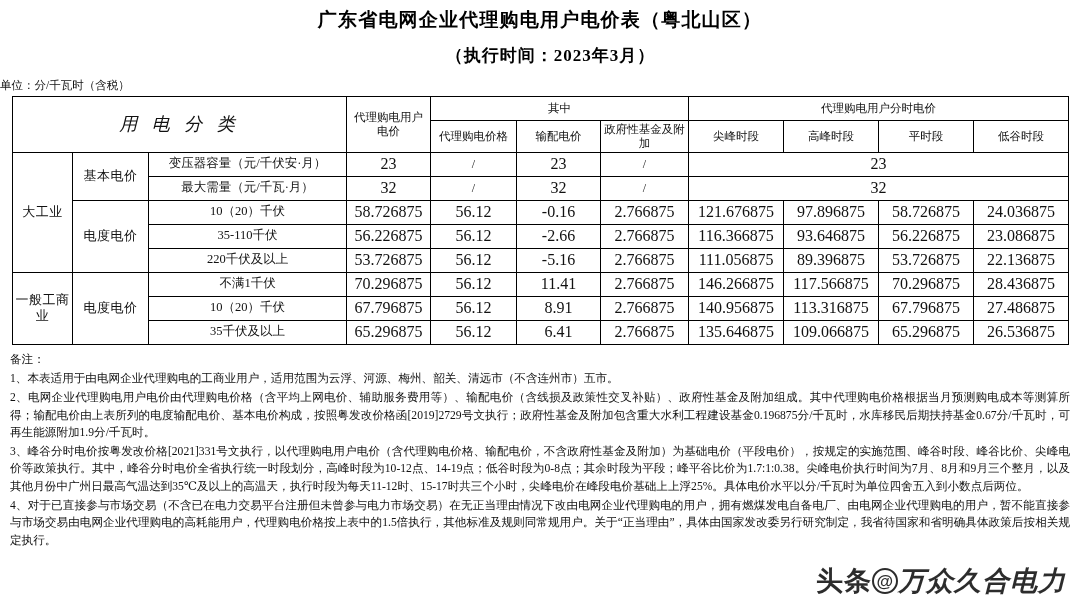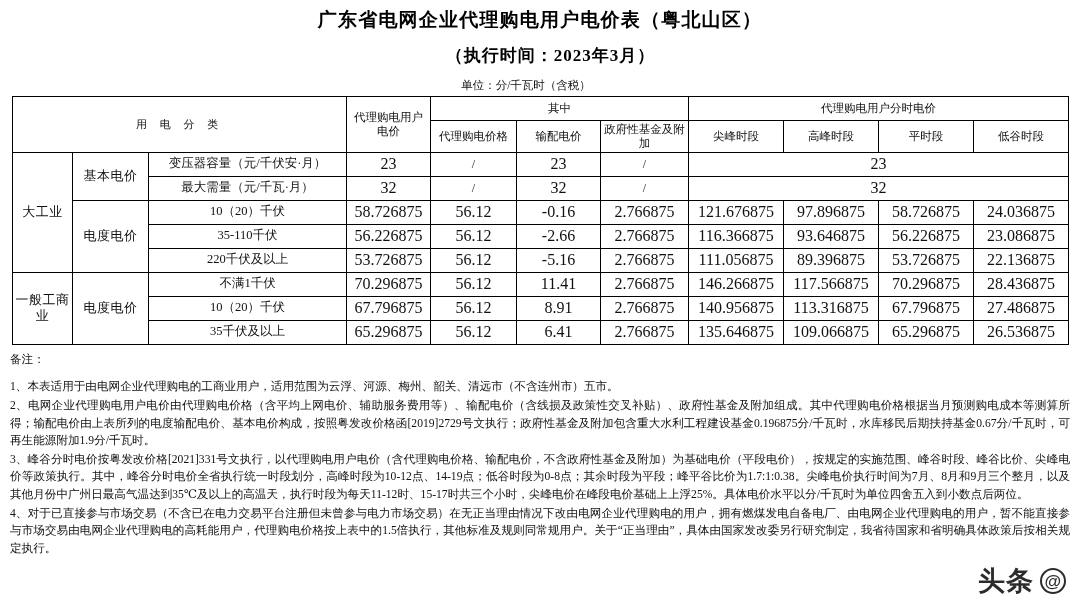--- a/index.html
+++ b/index.html
@@ -35,21 +35,21 @@
     font-weight: bold;
     letter-spacing: 1px;
     line-height: 1.5;
     margin-top: 8px;
     color: #000;
     padding-left: 21px;
   }
 
   
   .unit-line {
-    text-align: center;
+    text-align: left;
     font-size: 11.5px;
     padding-right: 28px;
     margin-top: 10px;
     margin-bottom: 3px;
     color: #111;
   }
 
   
   .table-wrap {
     padding: 0 12px;
@@ -74,21 +74,22 @@
     height: 22px;
   }
   table.rate-table thead tr.h1 td {
     height: 24px;
   }
   .hdr-tall {
     height: 48px !important;
   }
   .cat-head {
     letter-spacing: 5px;
-    font-size: 11px;
+    font-size: 18px;
+    font-style: italic;
   }
   table.rate-table tbody td {
     height: 24px;
   }
   .vcat {
     font-size: 13px;
     letter-spacing: 0.5px;
   }
   .subcat {
     font-size: 13px;
@@ -117,36 +118,36 @@
 
   
   .notes {
     padding: 6px 10px 0 10px;
     font-size: 11.6px;
     line-height: 1.52;
     color: #111;
     text-align: justify;
   }
   .notes .note-head {
-    margin-bottom: 10px;
+    margin-bottom: 2px;
   }
   .notes p {
     margin: 0 0 1px 0;
     text-align: justify;
     text-justify: inter-ideograph;
   }
 
   
   .watermark {
     position: absolute;
     right: 14px;
     bottom: 4px;
     display: flex;
     align-items: center;
-    gap: 6px;
+    gap: 0;
     font-family: "Liberation Sans", sans-serif;
     font-weight: bold;
     font-size: 27px;
     color: #1b1b1b;
     letter-spacing: 1px;
     opacity: 0.92;
     pointer-events: none;
     white-space: nowrap;
   }
   .watermark .wm-at {
@@ -308,13 +309,14 @@
   <p class="note-head">备注：</p>
   <p>1、本表适用于由电网企业代理购电的工商业用户，适用范围为云浮、河源、梅州、韶关、清远市（不含连州市）五市。</p>
   <p>2、电网企业代理购电用户电价由代理购电价格（含平均上网电价、辅助服务费用等）、输配电价（含线损及政策性交叉补贴）、政府性基金及附加组成。其中代理购电价格根据当月预测购电成本等测算所得；输配电价由上表所列的电度输配电价、基本电价构成，按照粤发改价格函[2019]2729号文执行；政府性基金及附加包含重大水利工程建设基金0.196875分/千瓦时，水库移民后期扶持基金0.67分/千瓦时，可再生能源附加1.9分/千瓦时。</p>
   <p>3、峰谷分时电价按粤发改价格[2021]331号文执行，以代理购电用户电价（含代理购电价格、输配电价，不含政府性基金及附加）为基础电价（平段电价），按规定的实施范围、峰谷时段、峰谷比价、尖峰电价等政策执行。其中，峰谷分时电价全省执行统一时段划分，高峰时段为10-12点、14-19点；低谷时段为0-8点；其余时段为平段；峰平谷比价为1.7:1:0.38。尖峰电价执行时间为7月、8月和9月三个整月，以及其他月份中广州日最高气温达到35℃及以上的高温天，执行时段为每天11-12时、15-17时共三个小时，尖峰电价在峰段电价基础上上浮25%。具体电价水平以分/千瓦时为单位四舍五入到小数点后两位。</p>
   <p>4、对于已直接参与市场交易（不含已在电力交易平台注册但未曾参与电力市场交易）在无正当理由情况下改由电网企业代理购电的用户，拥有燃煤发电自备电厂、由电网企业代理购电的用户，暂不能直接参与市场交易由电网企业代理购电的高耗能用户，代理购电价格按上表中的1.5倍执行，其他标准及规则同常规用户。关于“正当理由”，具体由国家发改委另行研究制定，我省待国家和省明确具体政策后按相关规定执行。</p>
 </div>
 
 <div class="watermark">
   <span>头条</span>
   <span class="wm-at">@</span>
+  <span class="wm-brand">万众久合电力</span>
 </div>
 
 </body></html>

